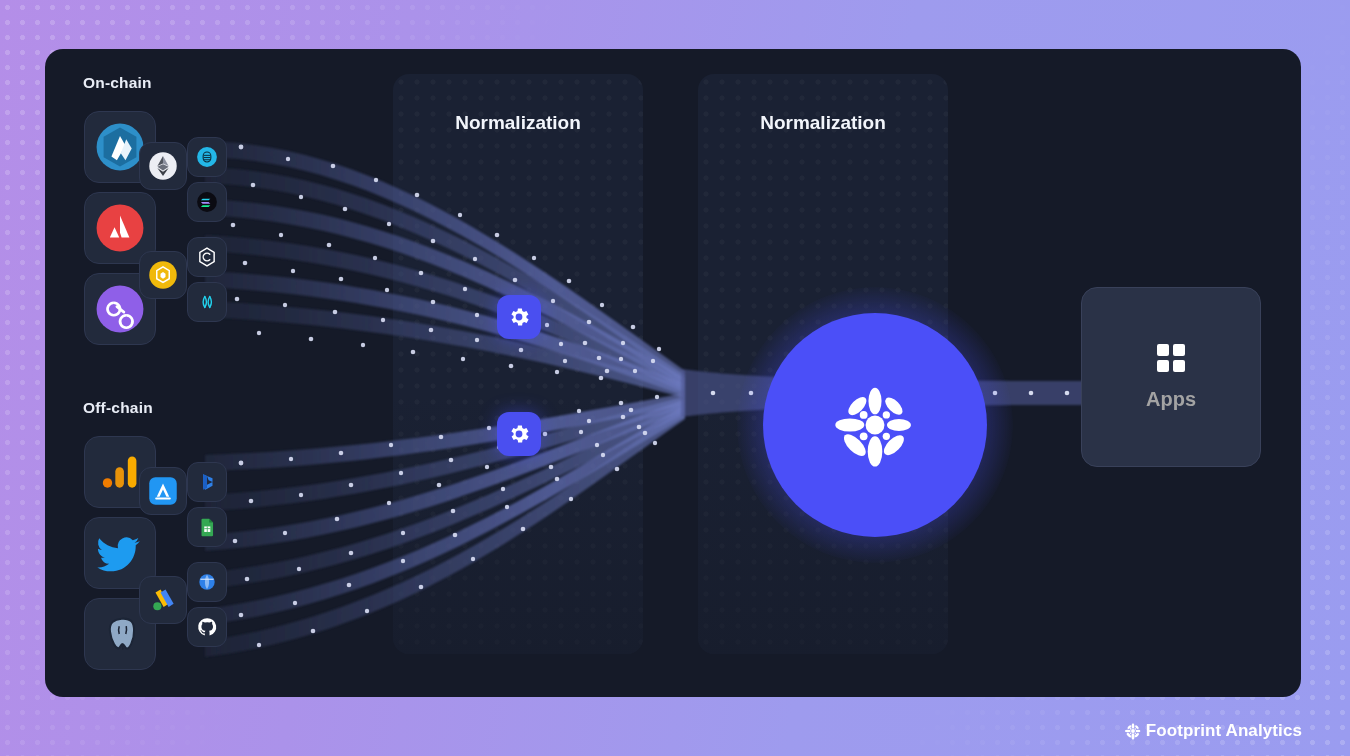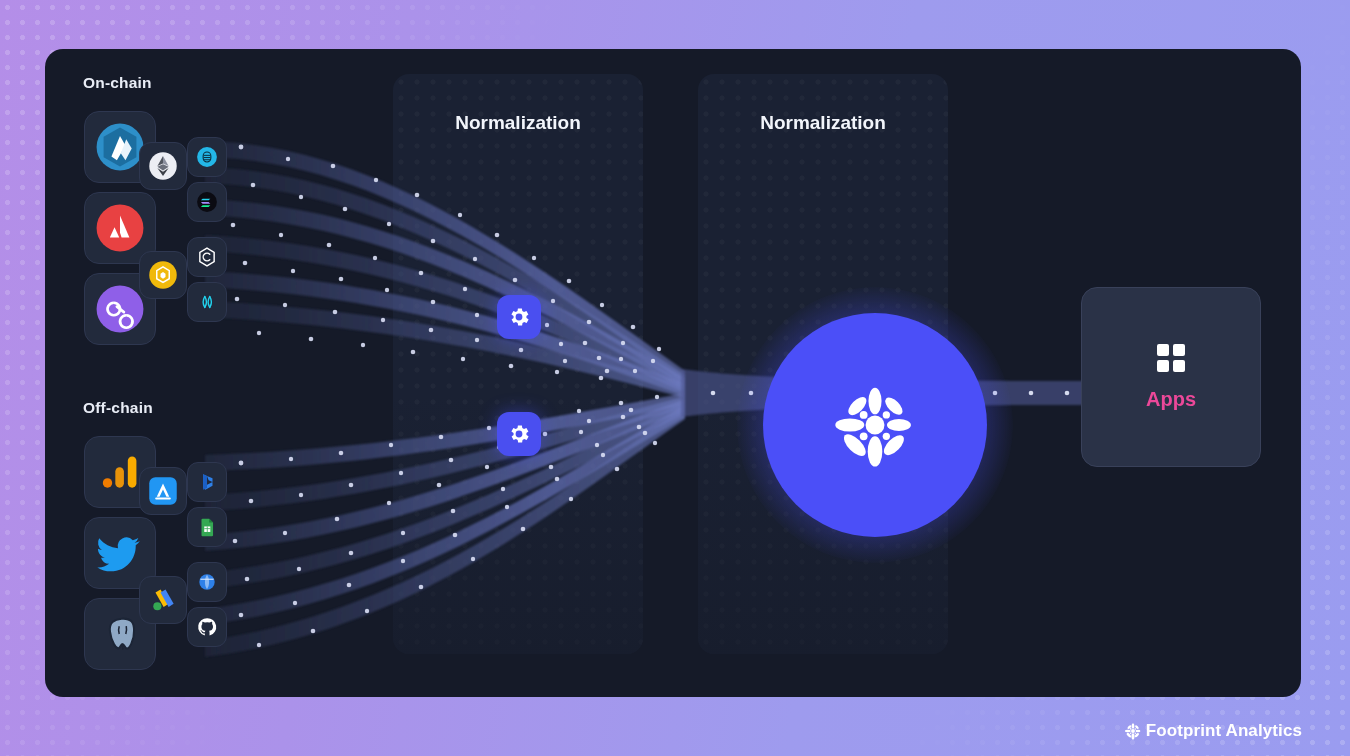--- a/index.html
+++ b/index.html
@@ -159,21 +159,21 @@
     align-items: center; justify-content: center;
     gap: 16px;
   }
   #apps-grid-icon {
     display: grid;
     grid-template-columns: 12px 12px;
     grid-template-rows: 12px 12px;
     gap: 4px;
   }
   #apps-grid-icon i { background: #fff; border-radius: 2px; display: block; }
-  #apps-label { color: #ec4899; font-size: 20px; font-weight: 700; }
+  #apps-label { color: #a3a3a3; font-size: 20px; font-weight: 700; }
 
   
   #brand {
     position: absolute;
     right: 48px; bottom: 12px;
     display: flex; align-items: center; 
     z-index: 10;
   }
   #brand svg { width: 26px; height: 26px; }
   #brand-name { color: #ffffff; font-size: 17px; font-weight: 700; letter-spacing: .1px; }

